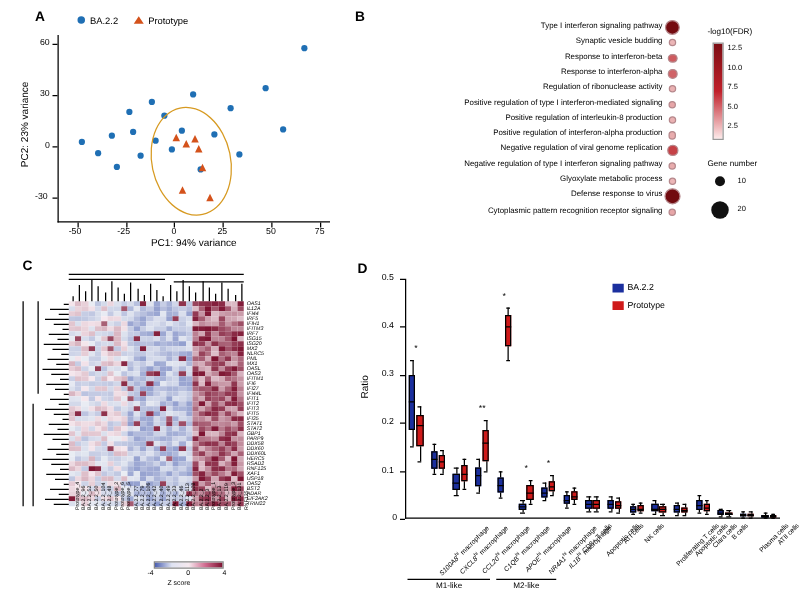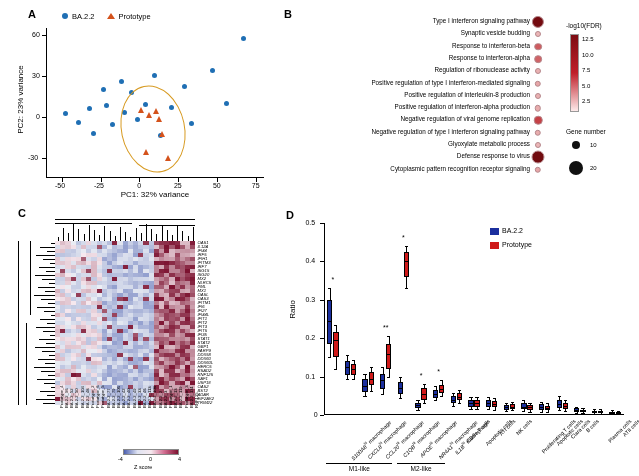--- a/index.html
+++ b/index.html
@@ -121,21 +121,21 @@
       <div class="pt" style="left: 196.2px; top: 10.9091px;"></div>
       <div class="ptt" style="left: 94.9857px; top: 81.8182px;"></div>
       <div class="ptt" style="left: 102.771px; top: 87.2727px;"></div>
       <div class="ptt" style="left: 109px; top: 83.1818px;"></div>
       <div class="ptt" style="left: 112.114px; top: 91.3636px;"></div>
       <div class="ptt" style="left: 99.6571px; top: 124.091px;"></div>
       <div class="ptt" style="left: 115.229px; top: 106.364px;"></div>
       <div class="ptt" style="left: 121.457px; top: 129.545px;"></div>
       <div class="ellipse" style="left: 73.8857px; top: 56.9091px; width: 64px; height: 88px; transform: rotate(-12deg);"></div>
     </div>
-  <div class="xlabel">PC1: 32% variance</div>
+  <div class="xlabel">PC1: 94% variance</div>
   <div class="ylabel">PC2: 23% variance</div>
 <div class="ytick" style="left: 28px; top: 153.545px;">-30</div>
     <div class="tickline" style="left: 42px; top: 157.545px; width: 4px; height: 1px;"></div>
     <div class="ytick" style="left: 36px; top: 112.636px;">0</div>
     <div class="tickline" style="left: 42px; top: 116.636px; width: 4px; height: 1px;"></div>
     <div class="ytick" style="left: 32px; top: 71.7273px;">30</div>
     <div class="tickline" style="left: 42px; top: 75.7273px; width: 4px; height: 1px;"></div>
     <div class="ytick" style="left: 32px; top: 30.8182px;">60</div>
     <div class="tickline" style="left: 42px; top: 34.8182px; width: 4px; height: 1px;"></div>
     <div class="xtick" style="left: 54.9714px; top: 182px;">-50</div>

